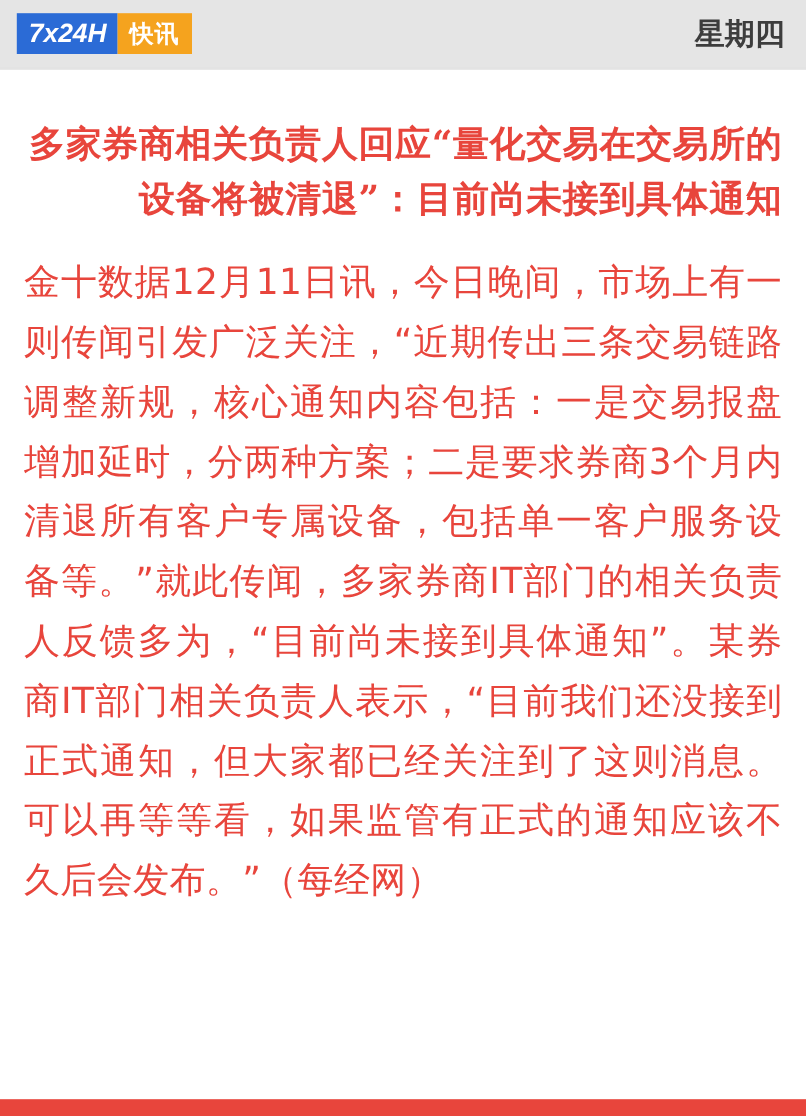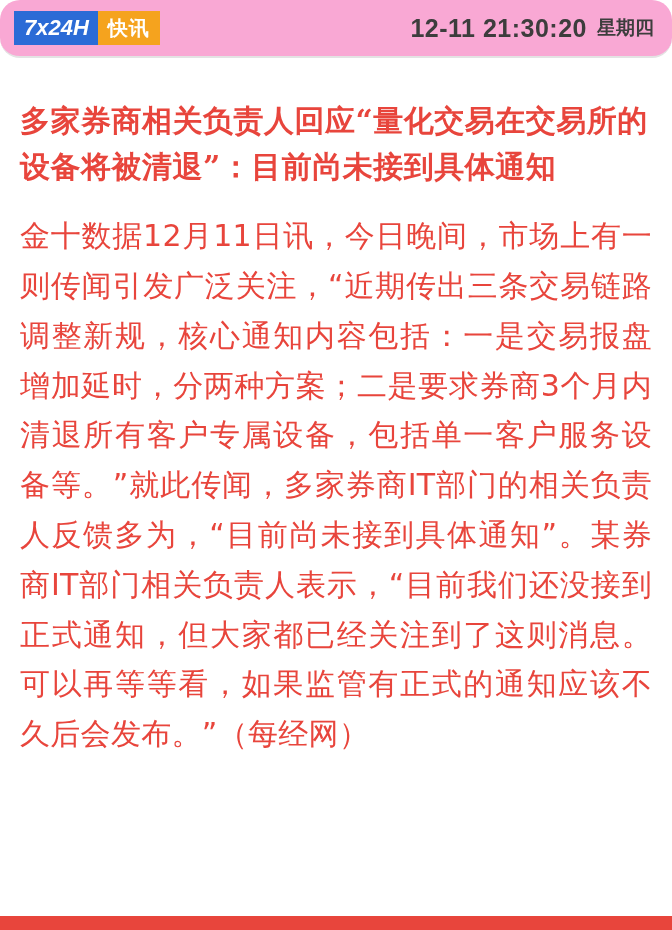--- a/index.html
+++ b/index.html
@@ -16,22 +16,21 @@
   }
 
   
   .header {
     height: 58px;
     box-sizing: border-box;
     display: flex;
     align-items: center;
     padding: 0 18px 0 14px;
     border-bottom: 2px solid #e3e3e3;
-    background: #f9a8d4;
-    border-radius: 20px;
+    background: #e5e5e5;
   }
   .logo-group {
     display: flex;
     align-items: stretch;
     height: 34px;
     flex: 0 0 auto;
   }
   .logo-blue {
     background: #2b6bd6;
     color: #ffffff;
@@ -61,39 +60,40 @@
   .timestamp {
     color: #3d3d3d;
     font-size: 25px;
     font-weight: bold;
     letter-spacing: 0.5px;
     white-space: nowrap;
     font-family: "Liberation Sans", sans-serif;
   }
   .weekday {
     color: #3d3d3d;
-    font-size: 19px;
+    font-size: 25px;
     font-weight: bold;
     margin-left: 10px;
     white-space: nowrap;
   }
 
   
   .content {
     padding: 40px 20px 0 20px;
     box-sizing: border-box;
   }
   .headline {
     color: #e8453c;
     font-size: 30px;
     font-weight: bold;
     line-height: 1.52;
     font-family: "DejaVu Serif", serif;
     letter-spacing: 0.5px;
     margin: 0 0 22px 0;
+    text-align: right;
   }
   .article-body {
     color: #e8453c;
     font-size: 30px;
     line-height: 1.66;
     font-family: "DejaVu Sans", sans-serif;
     letter-spacing: 0.3px;
     text-align: justify;
     margin: 0;
   }
@@ -110,21 +110,20 @@
 </style>
 </head>
 <body>
 
 <div class="header">
   <div class="logo-group">
     <div class="logo-blue">7x24H</div>
     <div class="logo-orange">快讯</div>
   </div>
   <div class="header-spacer"></div>
-  <div class="timestamp">12-11 21:30:20</div>
   <div class="weekday">星期四</div>
 </div>
 
 <div class="content">
   <h1 class="headline">多家券商相关负责人回应“量化交易在交易所的设备将被清退”：目前尚未接到具体通知</h1>
   <p class="article-body">金十数据12月11日讯，今日晚间，市场上有一则传闻引发广泛关注，“近期传出三条交易链路调整新规，核心通知内容包括：一是交易报盘增加延时，分两种方案；二是要求券商3个月内清退所有客户专属设备，包括单一客户服务设备等。”就此传闻，多家券商IT部门的相关负责人反馈多为，“目前尚未接到具体通知”。某券商IT部门相关负责人表示，“目前我们还没接到正式通知，但大家都已经关注到了这则消息。可以再等等看，如果监管有正式的通知应该不久后会发布。”（每经网）</p>
 </div>
 
 <div class="bottom-bar"></div>
 

